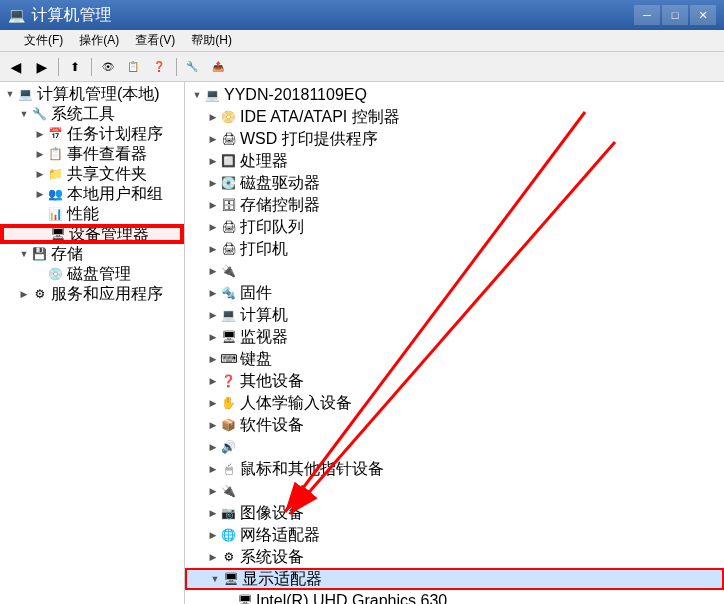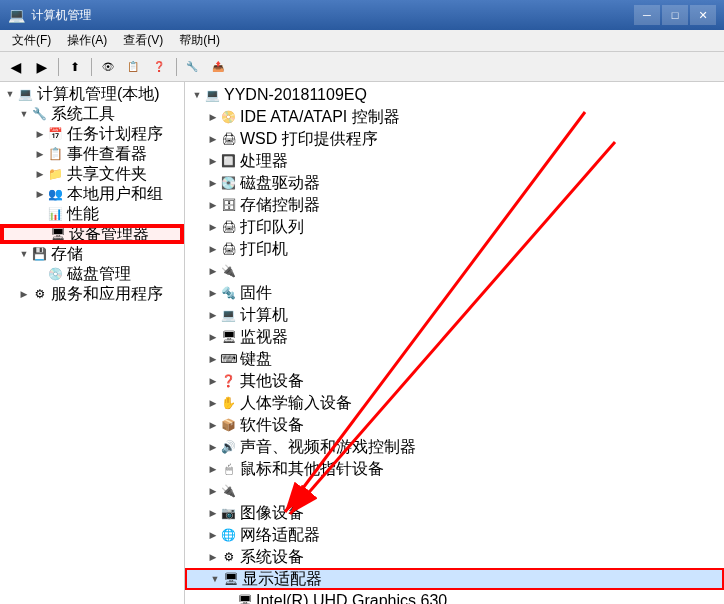--- a/index.html
+++ b/index.html
@@ -16,21 +16,21 @@
     .title-bar {
       background: linear-gradient(to bottom, #4a7abf, #2a5a9f);
       color: white;
       height: 30px;
       display: flex;
       align-items: center;
       padding: 0 8px;
       gap: 6px;
     }
     .title-bar-text {
-      font-size: 12px;
+      font-size: 16px;
       flex: 1;
     }
     .title-bar-controls {
       display: flex;
       gap: 2px;
     }
     .title-btn {
       width: 26px;
       height: 20px;
       background: rgba(255,255,255,0.2);
@@ -42,21 +42,21 @@
       justify-content: center;
       font-size: 11px;
     }
 
     
     .menu-bar {
       background: #f0f0f0;
       height: 22px;
       display: flex;
       align-items: center;
-      padding: 0 4px;
+      padding: 0 16px;
       border-bottom: 1px solid #ccc;
     }
     .menu-item {
       padding: 2px 8px;
       cursor: pointer;
       font-size: 12px;
     }
 
     
     .toolbar {
@@ -389,21 +389,20 @@
 
     <div class="tree-item right-indent-1">
       <span class="expand-icon">▶</span>
       <span class="tree-icon">📦</span>
       <span class="tree-label">软件设备</span>
     </div>
 
     <div class="tree-item right-indent-1">
       <span class="expand-icon">▶</span>
       <span class="tree-icon">🔊</span>
-      <span class="tree-label">声音、视频和游戏控制器</span>
     </div>
 
     <div class="tree-item right-indent-1">
       <span class="expand-icon">▶</span>
       <span class="tree-icon">🖱</span>
       <span class="tree-label">鼠标和其他指针设备</span>
     </div>
 
     <div class="tree-item right-indent-1">
       <span class="expand-icon">▶</span>

